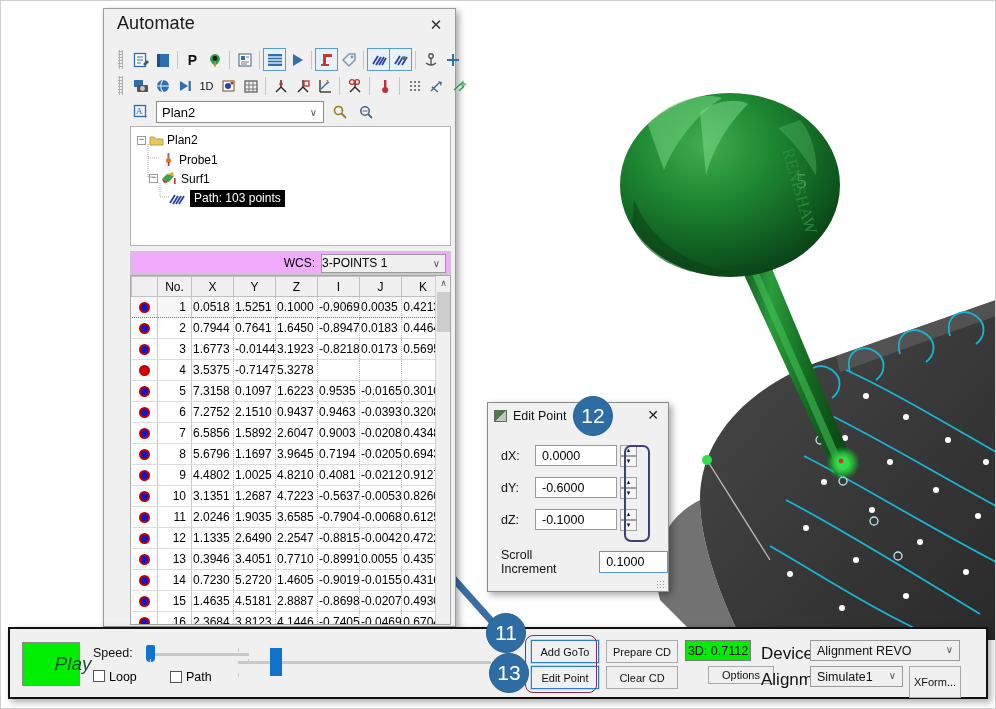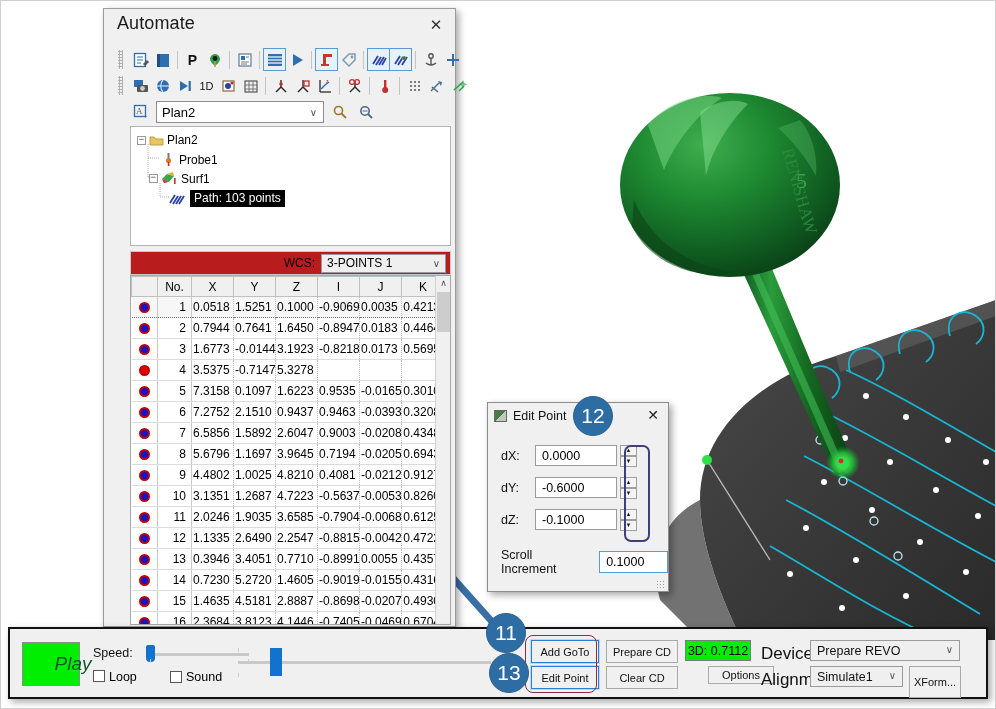--- a/index.html
+++ b/index.html
@@ -75,27 +75,27 @@
   .exp {
     width: 9px; height: 9px; border: 1px solid #9a9a9a; background: #fff;
     font-size: 9px; line-height: 7px; text-align: center; color: #333; cursor: pointer;
     font-family: "Liberation Mono", monospace;
   }
   .tlabel-sel { background: #000; color: #fff; padding: 1px 4px 2px 4px; }
 
   
   #wcs-bar {
     position: absolute; left: 26px; top: 242px; width: 321px; height: 24px;
-    background: #b91c1c; border: 1px solid #c8c8c8;
+    background: #f0abfc; border: 1px solid #c8c8c8;
     display: flex; align-items: center; justify-content: flex-end; gap: 6px;
     padding-right: 4px; font-size: 12px;
   }
   #wcs-combo {
     width: 125px; height: 19px; background: #efefef; border: 1px solid #9a9a9a;
-    display: flex; align-items: center; padding-left: 5px; font-size: 12px; position: relative;
+    display: flex; align-items: center; font-size: 12px; position: relative;
   }
   #wcs-combo .caret { position: absolute; right: 5px; top: 3px; font-size: 10px; color: #555; }
 
   
   #grid-wrap {
     position: absolute; left: 26px; top: 266px; width: 321px; height: 350px;
     background: #fff; border: 1px solid #a8a8a8; overflow: hidden;
   }
   table.grid { border-collapse: collapse; width: 313px; table-layout: fixed; }
   table.grid th {
@@ -1053,40 +1053,40 @@
     <div class="sl-thumb-sm" style="left:136px; top:16px;"></div>
     <div class="sl-tick" style="left:140px; top:30px;"></div>
     <div class="sl-tick" style="left:238px; top:30px;"></div>
 
     <div id="loop-row">
       <span class="cbx"></span>
       <span>Loop</span>
     </div>
     <div id="sound-row">
       <span class="cbx"></span>
-      <span>Sound</span>
+      <span>Path</span>
     </div>
 
     <div class="sl-track" style="left:228px; top:32px; width:253px;"></div>
     <div class="sl-thumb-lg" style="left:260px; top:19px;"></div>
     <div class="sl-tick" style="left:228px; top:19px;"></div>
     <div class="sl-tick" style="left:228px; top:44px;"></div>
 
     <div class="bbtn focusring" style="left:521px; top:11px; width:68px; height:23px;">Add GoTo</div>
     <div class="bbtn focusring" style="left:521px; top:37px; width:68px; height:23px;">Edit Point</div>
 
     <div class="bbtn" style="left:596px; top:11px; width:72px; height:23px;">Prepare CD</div>
     <div class="bbtn" style="left:596px; top:37px; width:72px; height:23px;text-align:center;">Clear CD</div>
 
     <div id="meas-3d" style="left:675px; top:11px; width:66px; height:21px;">3D: 0.7112</div>
     <div class="bbtn" style="left:698px; top:37px; width:66px; height:18px;">Options</div>
 
     <div class="blabel" style="left:751px; top:15px;">Device:</div>
     <div class="bcombo" style="left:800px; top:11px; width:150px; height:21px;">
-      <span>Prepare REVO</span>
+      <span>Alignment REVO</span>
       <span class="caret">∨</span>
     </div>
 
     <div class="blabel" style="left:751px; top:41px;">Alignment:</div>
     <div class="bcombo" style="left:800px; top:37px; width:93px; height:21px;">
       <span>Simulate1</span>
       <span class="caret">∨</span>
     </div>
     <div class="bbtn" style="left:899px; top:37px; width:52px; height:32px;">XForm...</div>
   </div>

